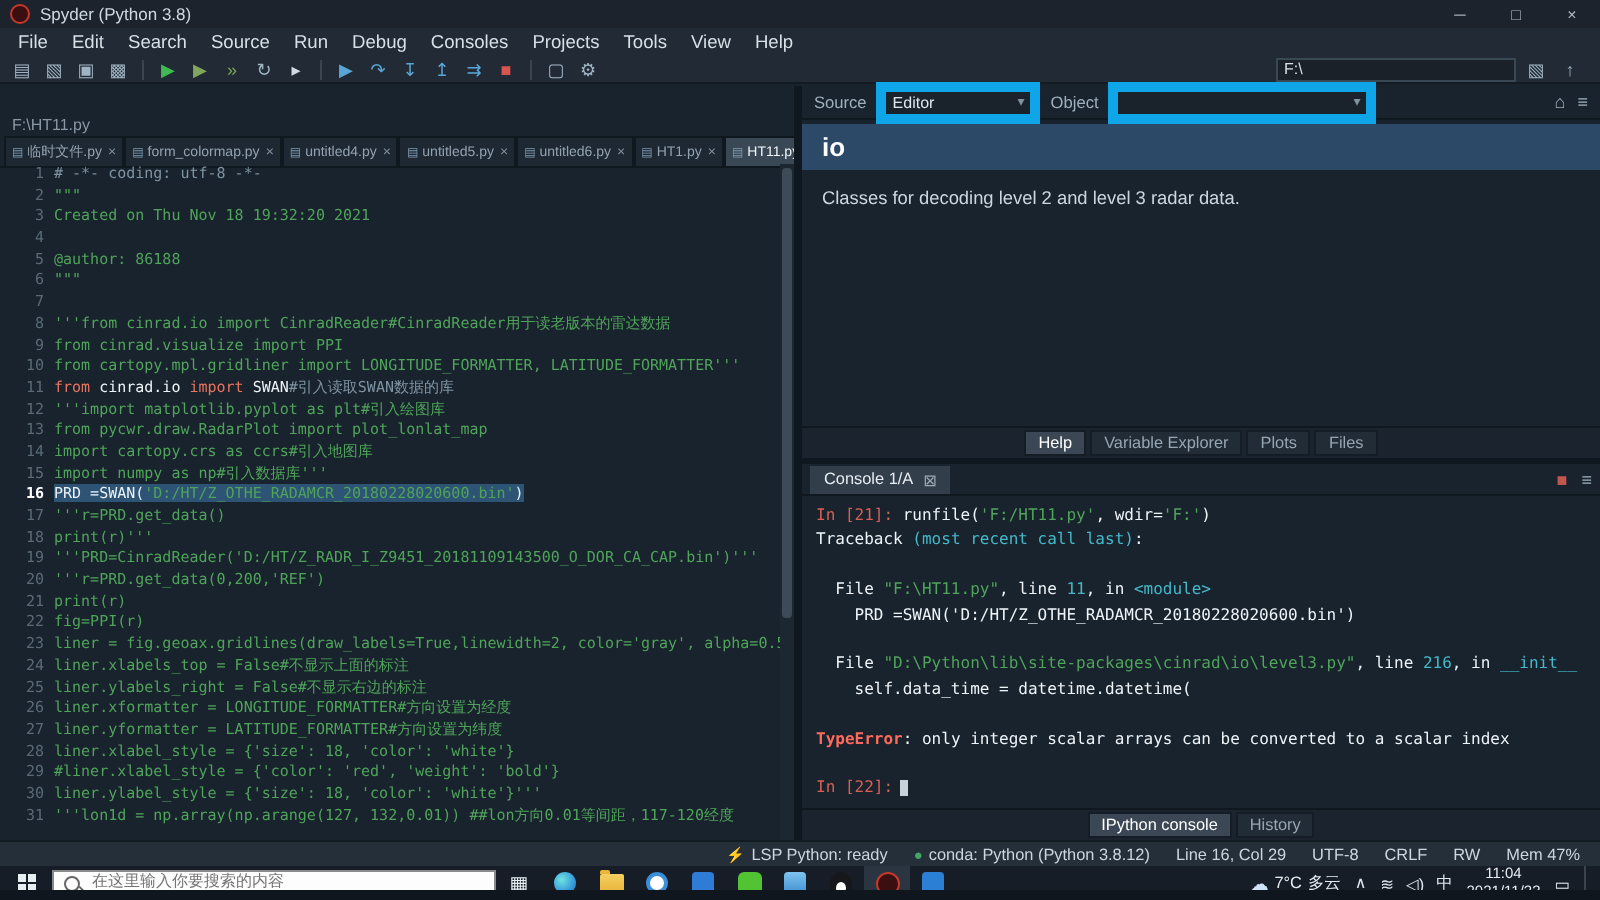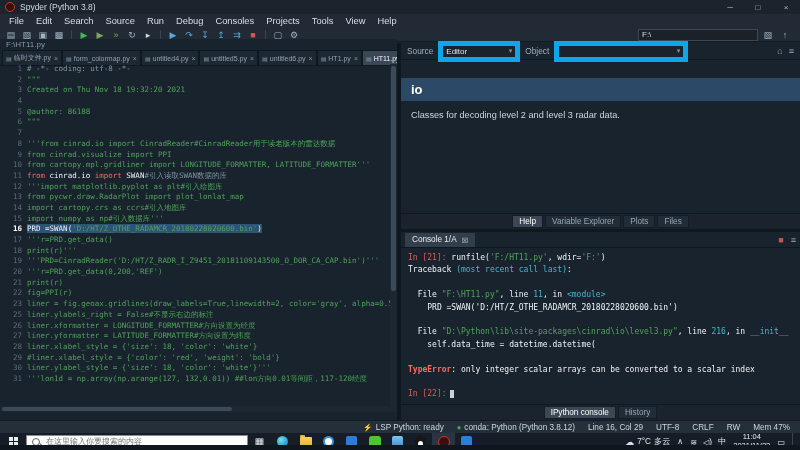--- a/index.html
+++ b/index.html
@@ -17,21 +17,21 @@
   .mitem{padding:0 6px;}
 
   
   #toolbar{left:0;top:28px;width:800px;height:14px;background:#222b35;border-bottom:1px solid #121a22;display:flex;align-items:center;padding:0 4px;gap:2px;}
   .ticon{width:14px;height:12px;display:flex;align-items:center;justify-content:center;font-size:9px;color:#9fb3c2;}
   .tsep{width:1px;height:10px;background:#39454f;margin:0 3px;}
   .wdgroup{margin-left:auto;display:flex;align-items:center;gap:3px;padding-right:4px;}
   .wdinput{width:112px;height:10px;background:#1a2129;border:1px solid #3a4754;color:#d7dfe7;font-size:8px;padding:0 3px;font-family:"Liberation Sans",sans-serif;}
 
   
-  #leftpane{left:0;top:39px;width:397px;height:377px;background:#19232d;}
+  #leftpane{left:0;top:57px;width:397px;height:377px;background:#19232d;}
   #splitv{left:397px;top:43px;width:4px;height:377px;background:#10181f;}
   .pathrow{height:11px;font-size:8px;color:#8a98a5;padding:1px 0 0 6px;}
   #tabbar{height:14px;display:flex;align-items:flex-end;border-bottom:1px solid #10181f;padding-left:2px;}
   .tab{display:flex;align-items:center;gap:2px;padding:1px 3px;font-size:7px;color:#93a2af;background:#1e2833;height:12px;border:1px solid #10181f;border-bottom:none;white-space:nowrap;}
   .tab.active{background:#3a4755;color:#f2f6fa;}
   .tab .fi{color:#7e9ab0;font-size:6px;}
   .tab .cl{color:#8193a0;font-size:7px;margin-left:1px;}
   #editor{position:absolute;left:0;top:25px;width:390px;height:342px;overflow:hidden;font-family:"DejaVu Sans Mono",monospace;font-size:7.5px;}
   .row{display:flex;height:10.7px;line-height:10.7px;white-space:pre;}
   .row .g{width:22px;flex:none;text-align:right;padding-right:5px;color:#5a6a77;}
@@ -46,21 +46,21 @@
   #vthumb{position:absolute;left:1px;top:2px;width:5px;height:225px;background:#3d4a57;border-radius:2px;}
   #hscroll{position:absolute;left:0;top:367px;width:397px;height:6px;background:#1d2731;}
   #hthumb{position:absolute;left:2px;top:1px;width:230px;height:4px;background:#3d4a57;border-radius:2px;}
 
   
   #helppane{left:401px;top:43px;width:399px;height:189px;background:#19232d;border-bottom:3px solid #10181f;}
   .phead{display:flex;align-items:center;gap:5px;padding:0 6px;font-size:8.3px;color:#9fb0bd;height:16px;border-bottom:1px solid #10181f;}
   .combo{display:flex;align-items:center;justify-content:space-between;background:#1a222b;border:5px solid #0ea5e9;color:#dfe7ee;font-size:8px;height:11px;padding:0 3px;}
   .caret{color:#8193a0;font-size:7px;}
   .phicons{margin-left:auto;display:flex;gap:6px;color:#9fb0bd;font-size:9px;}
-  .band{background:#2c4a68;padding:4px 10px;font-size:13px;font-weight:bold;color:#ffffff;margin-top:18px;}
+  .band{background:#2c4a68;padding:4px 10px;font-size:13px;font-weight:bold;color:#ffffff;margin-top:2px;}
   .helpdesc{padding:9px 10px;font-size:9.2px;color:#ccd6e0;}
   .panetabs{position:absolute;left:0;bottom:0;width:100%;height:15px;display:flex;align-items:center;justify-content:center;gap:2px;background:#1b242e;border-top:1px solid #10181f;}
   .ptab{padding:1px 6px;font-size:8.2px;color:#97a6b3;background:#222c36;border:1px solid #141d26;white-space:nowrap;}
   .ptab.active{background:#3b4754;color:#ffffff;}
 
   
   #consolepane{left:401px;top:232px;width:399px;height:188px;background:#19232d;}
   .chead{display:flex;align-items:center;height:15px;background:#19232d;border-bottom:1px solid #10181f;padding:0 4px;}
   .ctab{display:flex;align-items:center;gap:5px;background:#323e4a;color:#e6edf3;font-size:8.2px;padding:1px 7px;height:12px;}
   .ctab .x{color:#9aa8b5;}
@@ -226,20 +226,21 @@
         <div class="row"><span class="g">14</span><span class="codewrap"><span class="green">import cartopy.crs as ccrs#引入地图库</span></span></div>
         <div class="row"><span class="g">15</span><span class="codewrap"><span class="green">import numpy as np#引入数据库'''</span></span></div>
         <div class="row hlrow"><span class="g">16</span><span class="codewrap"><span class="sel"><span class="plain">PRD =SWAN(</span><span class="str">'D:/HT/Z_OTHE_RADAMCR_20180228020600.bin'</span><span class="plain">)</span></span></span></div>
         <div class="row"><span class="g">17</span><span class="codewrap"><span class="green">'''r=PRD.get_data()</span></span></div>
         <div class="row"><span class="g">18</span><span class="codewrap"><span class="green">print(r)'''</span></span></div>
         <div class="row"><span class="g">19</span><span class="codewrap"><span class="green">'''PRD=CinradReader('D:/HT/Z_RADR_I_Z9451_20181109143500_O_DOR_CA_CAP.bin')'''</span></span></div>
         <div class="row"><span class="g">20</span><span class="codewrap"><span class="green">'''r=PRD.get_data(0,200,'REF')</span></span></div>
         <div class="row"><span class="g">21</span><span class="codewrap"><span class="green">print(r)</span></span></div>
         <div class="row"><span class="g">22</span><span class="codewrap"><span class="green">fig=PPI(r)</span></span></div>
         <div class="row"><span class="g">23</span><span class="codewrap"><span class="green">liner = fig.geoax.gridlines(draw_labels=True,linewidth=2, color='gray', alpha=0.5)</span></span></div>
+        <div class="row"><span class="g">24</span><span class="codewrap"><span class="green">liner.xlabels_top = False#不显示上面的标注</span></span></div>
         <div class="row"><span class="g">25</span><span class="codewrap"><span class="green">liner.ylabels_right = False#不显示右边的标注</span></span></div>
         <div class="row"><span class="g">26</span><span class="codewrap"><span class="green">liner.xformatter = LONGITUDE_FORMATTER#方向设置为经度</span></span></div>
         <div class="row"><span class="g">27</span><span class="codewrap"><span class="green">liner.yformatter = LATITUDE_FORMATTER#方向设置为纬度</span></span></div>
         <div class="row"><span class="g">28</span><span class="codewrap"><span class="green">liner.xlabel_style = {'size': 18, 'color': 'white'}</span></span></div>
         <div class="row"><span class="g">29</span><span class="codewrap"><span class="green">#liner.xlabel_style = {'color': 'red', 'weight': 'bold'}</span></span></div>
         <div class="row"><span class="g">30</span><span class="codewrap"><span class="green">liner.ylabel_style = {'size': 18, 'color': 'white'}'''</span></span></div>
         <div class="row"><span class="g">31</span><span class="codewrap"><span class="green">'''lon1d = np.array(np.arange(127, 132,0.01)) ##lon方向0.01等间距，117-120经度</span></span></div>
       </div>
     <div id="vscroll">
         <div id="vthumb"></div>

